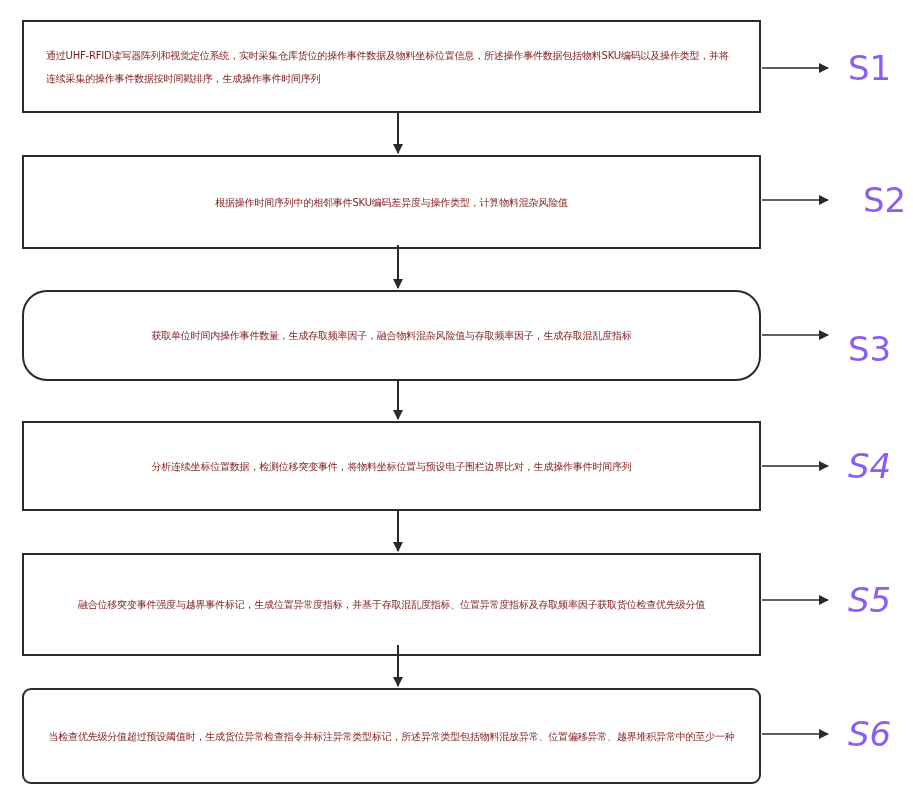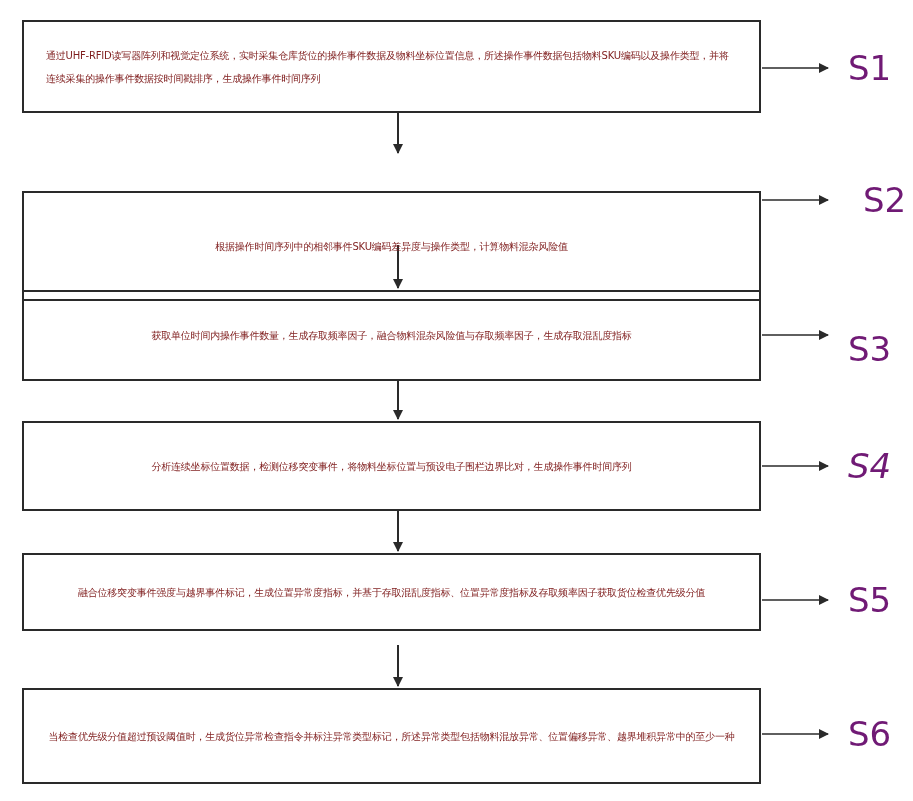--- a/index.html
+++ b/index.html
@@ -9,21 +9,21 @@
       position: absolute; left: 22px; width: 739px;
       border: 2px solid #2a2a2a; box-sizing: border-box;
       display: flex; align-items: center; justify-content: center;
       padding: 0 18px;
     }
     .step-text {
       font-size: 10px; line-height: 23px; text-align: left; color: #7f1d1d;
       letter-spacing: -0.2px;
     }
     .step-label {
-      position: absolute; left: 848px; font-size: 34px; color: #701a75;
+      position: absolute; left: 848px; font-size: 34px; color: #8b5cf6;
       font-family: "DejaVu Sans", "Liberation Sans", sans-serif; line-height: 1;
     }
     svg.connectors { position: absolute; left: 0; top: 0; }
   </style>
 </head>
 <body>
 
 <svg class="connectors" width="913" height="801" viewBox="0 0 913 801">
   <defs>
     <marker id="arrowhead" markerWidth="10" markerHeight="10" refX="9" refY="5" orient="auto" markerUnits="userSpaceOnUse">
@@ -43,36 +43,36 @@
   <line x1="762" y1="466" x2="828" y2="466" stroke="#2a2a2a" stroke-width="1.5" marker-end="url(#arrowhead)"></line>
   <line x1="762" y1="600" x2="828" y2="600" stroke="#2a2a2a" stroke-width="1.5" marker-end="url(#arrowhead)"></line>
   <line x1="762" y1="734" x2="828" y2="734" stroke="#2a2a2a" stroke-width="1.5" marker-end="url(#arrowhead)"></line>
 </svg>
 
 <div class="step-box" style="top:20px;height:93px;">
   <div class="step-text" style="padding:0 4px;">通过UHF-RFID读写器阵列和视觉定位系统，实时采集仓库货位的操作事件数据及物料坐标位置信息，所述操作事件数据包括物料SKU编码以及操作类型，并将连续采集的操作事件数据按时间戳排序，生成操作事件时间序列</div>
 </div>
 <div class="step-label" style="top:51px;">S1</div>
 
-<div class="step-box" style="top:155px;height:110px;margin-top:36px;">
+<div class="step-box" style="top:155px;height:94px;">
   <div class="step-text">根据操作时间序列中的相邻事件SKU编码差异度与操作类型，计算物料混杂风险值</div>
 </div>
 <div class="step-label" style="top:183px;margin-left:15px;">S2</div>
 
-<div class="step-box" style="top:290px;height:91px;">
+<div class="step-box" style="top:290px;height:91px;border-radius:25px;">
   <div class="step-text">获取单位时间内操作事件数量，生成存取频率因子，融合物料混杂风险值与存取频率因子，生成存取混乱度指标</div>
 </div>
 <div class="step-label" style="top:332px;">S3</div>
 
 <div class="step-box" style="top:421px;height:90px;">
   <div class="step-text">分析连续坐标位置数据，检测位移突变事件，将物料坐标位置与预设电子围栏边界比对，生成操作事件时间序列</div>
 </div>
 <div class="step-label" style="top:449px;font-style:italic;">S4</div>
 
-<div class="step-box" style="top:553px;height:78px;">
+<div class="step-box" style="top:553px;height:103px;">
   <div class="step-text">融合位移突变事件强度与越界事件标记，生成位置异常度指标，并基于存取混乱度指标、位置异常度指标及存取频率因子获取货位检查优先级分值</div>
 </div>
-<div class="step-label" style="top:583px;">S5</div>
+<div class="step-label" style="top:583px;font-style:italic;">S5</div>
 
-<div class="step-box" style="top:688px;height:96px;">
+<div class="step-box" style="top:688px;height:96px;border-radius:9px;">
   <div class="step-text">当检查优先级分值超过预设阈值时，生成货位异常检查指令并标注异常类型标记，所述异常类型包括物料混放异常、位置偏移异常、越界堆积异常中的至少一种</div>
 </div>
-<div class="step-label" style="top:717px;">S6</div>
+<div class="step-label" style="top:717px;font-style:italic;">S6</div>
 
 </body></html>

